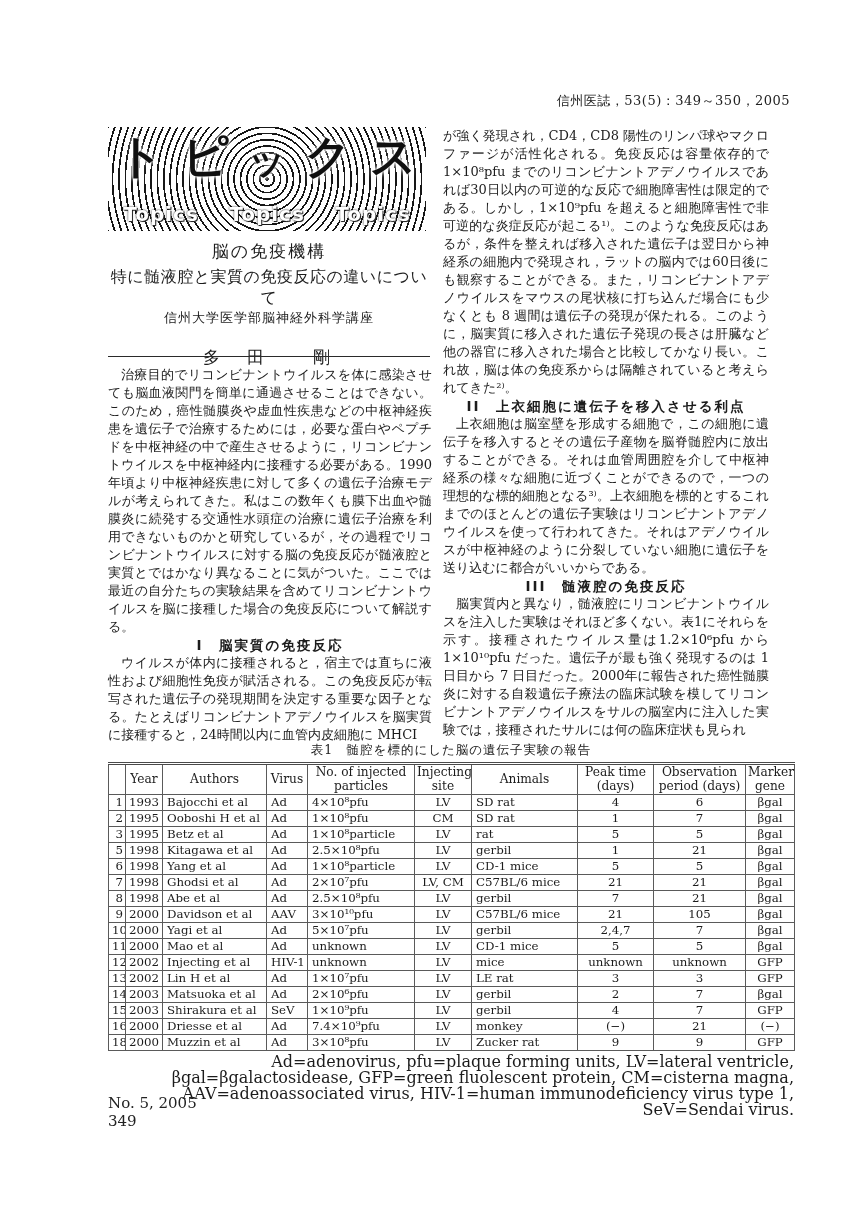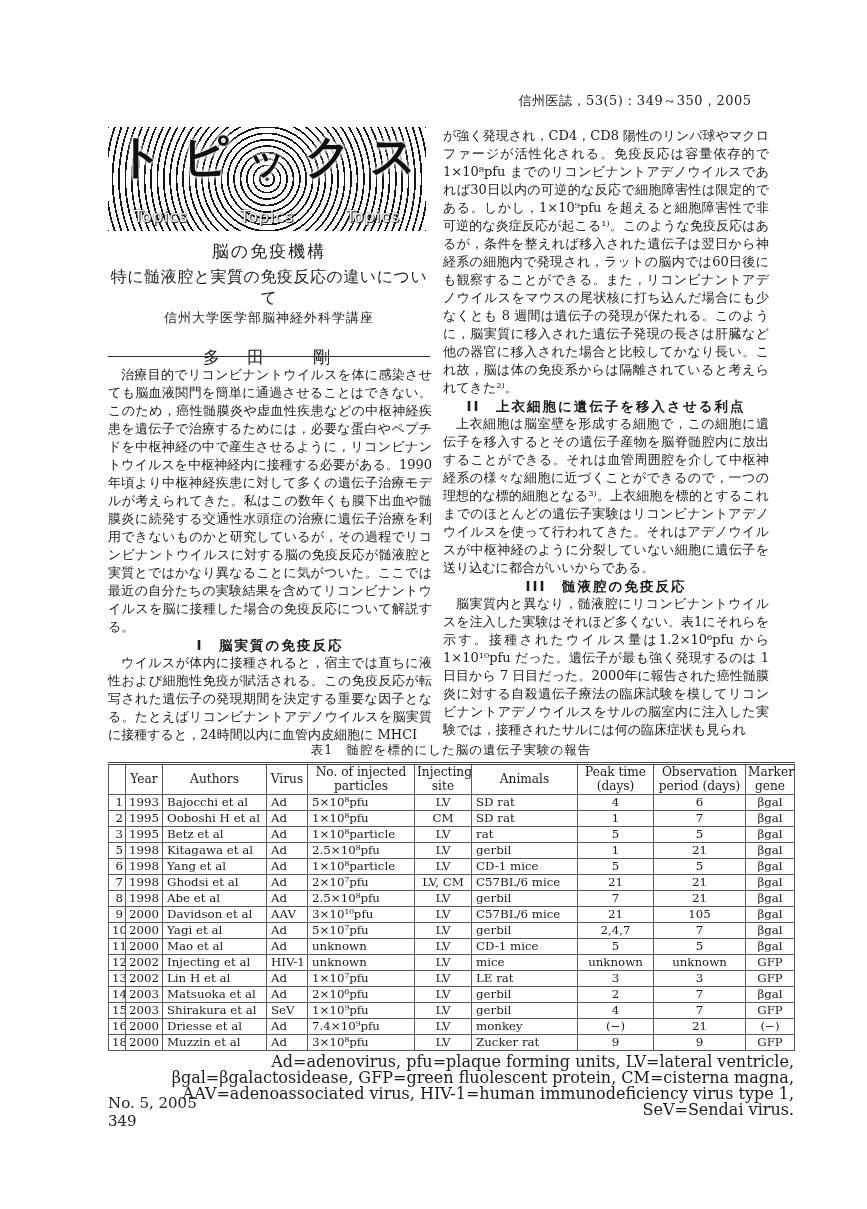--- a/index.html
+++ b/index.html
@@ -1,36 +1,36 @@
 <!DOCTYPE html>
 <html lang="ja"><head>
 <meta charset="utf-8">
 <style>
   html,body{margin:0;padding:0;background:#ffffff;}
   .page{
     position:relative;width:867px;height:1209px;background:#fff;
     font-family:"DejaVu Serif","Liberation Serif",serif;color:#1c1c1c;overflow:hidden;
   }
   
-  .cite{position:absolute;top:92px;left:460px;width:350px;text-align:center;
+  .cite{position:absolute;top:92px;left:440px;width:350px;text-align:right;
     font-size:13px;letter-spacing:.5px;color:#222;}
   
   .logo{position:absolute;left:108px;top:127px;width:318px;height:104px;
     background:repeating-radial-gradient(circle at 50% 50%,#161616 0 1.7px,#ffffff 1.7px 6.4px);
     overflow:hidden;}
   .logo .kana{position:absolute;top:6px;left:0;width:100%;display:flex;
     justify-content:space-around;align-items:flex-start;
     font-family:"DejaVu Sans","Liberation Sans",sans-serif;font-weight:bold;
     font-size:46px;line-height:1;color:#101010;
     text-shadow:0 0 3px #fff,0 0 5px #fff,0 0 7px #fff;}
   .logo .kana .small{font-size:38px;margin-top:8px;}
   .logo .latin{position:absolute;bottom:5px;left:0;width:100%;display:flex;
     justify-content:space-around;
-    font-family:"DejaVu Sans","Liberation Sans",sans-serif;font-weight:normal;
-    font-size:16px;color:#ffffff;letter-spacing:1px;
+    font-family:"DejaVu Sans","Liberation Sans",sans-serif;font-weight:bold;
+    font-size:20px;color:#ffffff;letter-spacing:1px;
     text-shadow:0 0 2px #000,1px 1px 0 #333;}
   
   .titleblock{position:absolute;left:108px;top:240px;width:322px;text-align:center;}
   .title-main{font-size:17px;letter-spacing:2px;}
   .title-sub{font-size:16px;margin-top:4px;letter-spacing:.5px;}
   .affil{font-size:13px;letter-spacing:1px;}
   .author{font-size:17px;margin-top:19px;letter-spacing:5px;}
   .rule{position:absolute;left:108px;top:356px;width:322px;border-top:1.5px solid #2a2a2a;}
   
   .col{position:absolute;font-size:13px;line-height:18px;text-align:justify;}
@@ -130,21 +130,21 @@
           <th>Observation period (days)</th>
           <th>Marker gene</th>
         </tr>
       </thead>
       <tbody>
           <tr>
             <td class="c0">1</td>
             <td class="c1">1993</td>
             <td class="c2">Bajocchi et al</td>
             <td class="c3">Ad</td>
-            <td class="c4">5×10⁸pfu</td>
+            <td class="c4">4×10⁸pfu</td>
             <td class="c5">LV</td>
             <td class="c6">SD rat</td>
             <td class="c7">4</td>
             <td class="c8">6</td>
             <td class="c9">βgal</td>
           </tr>
           <tr>
             <td class="c0">2</td>
             <td class="c1">1995</td>
             <td class="c2">Ooboshi H et al</td>

